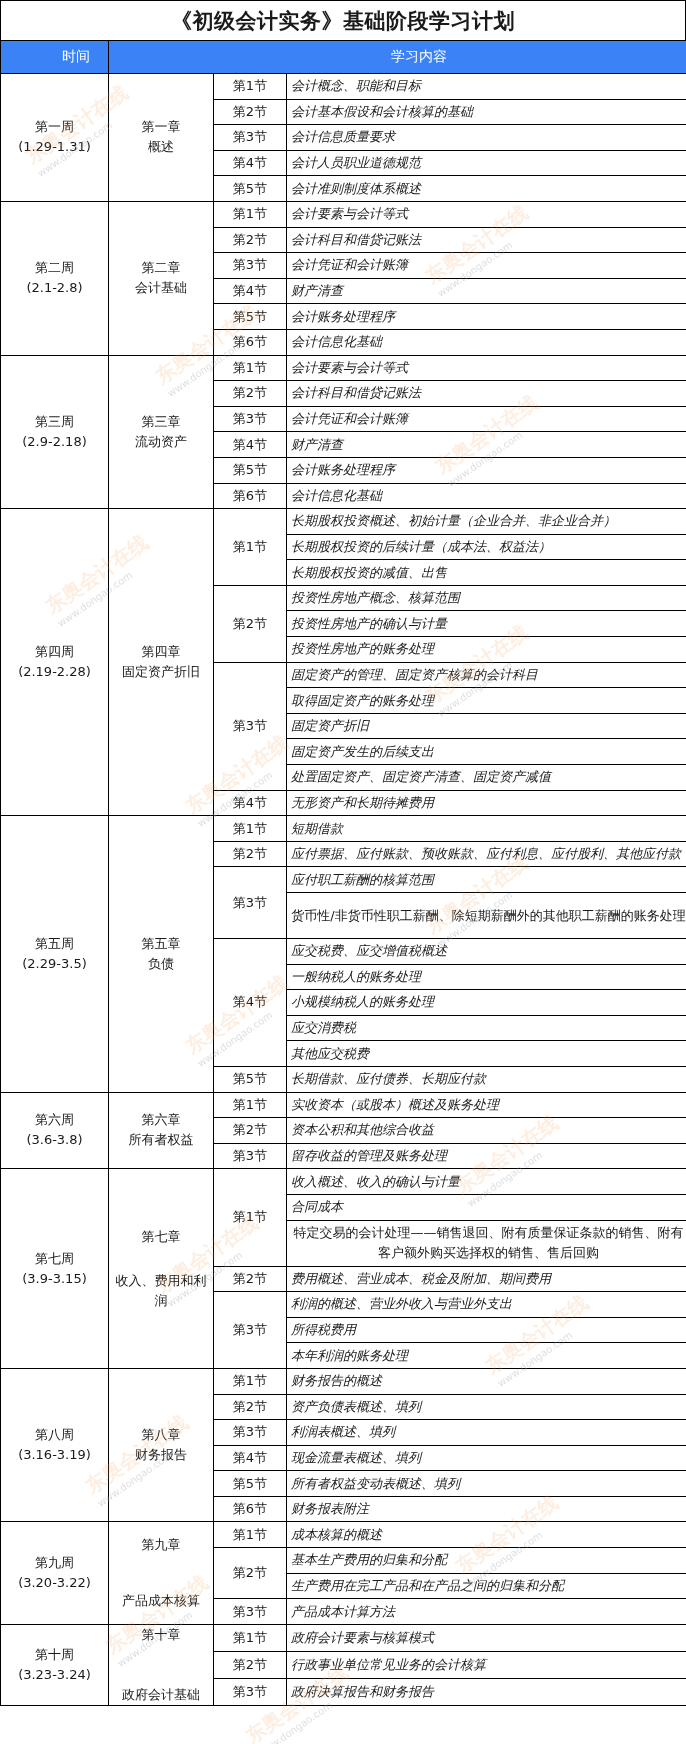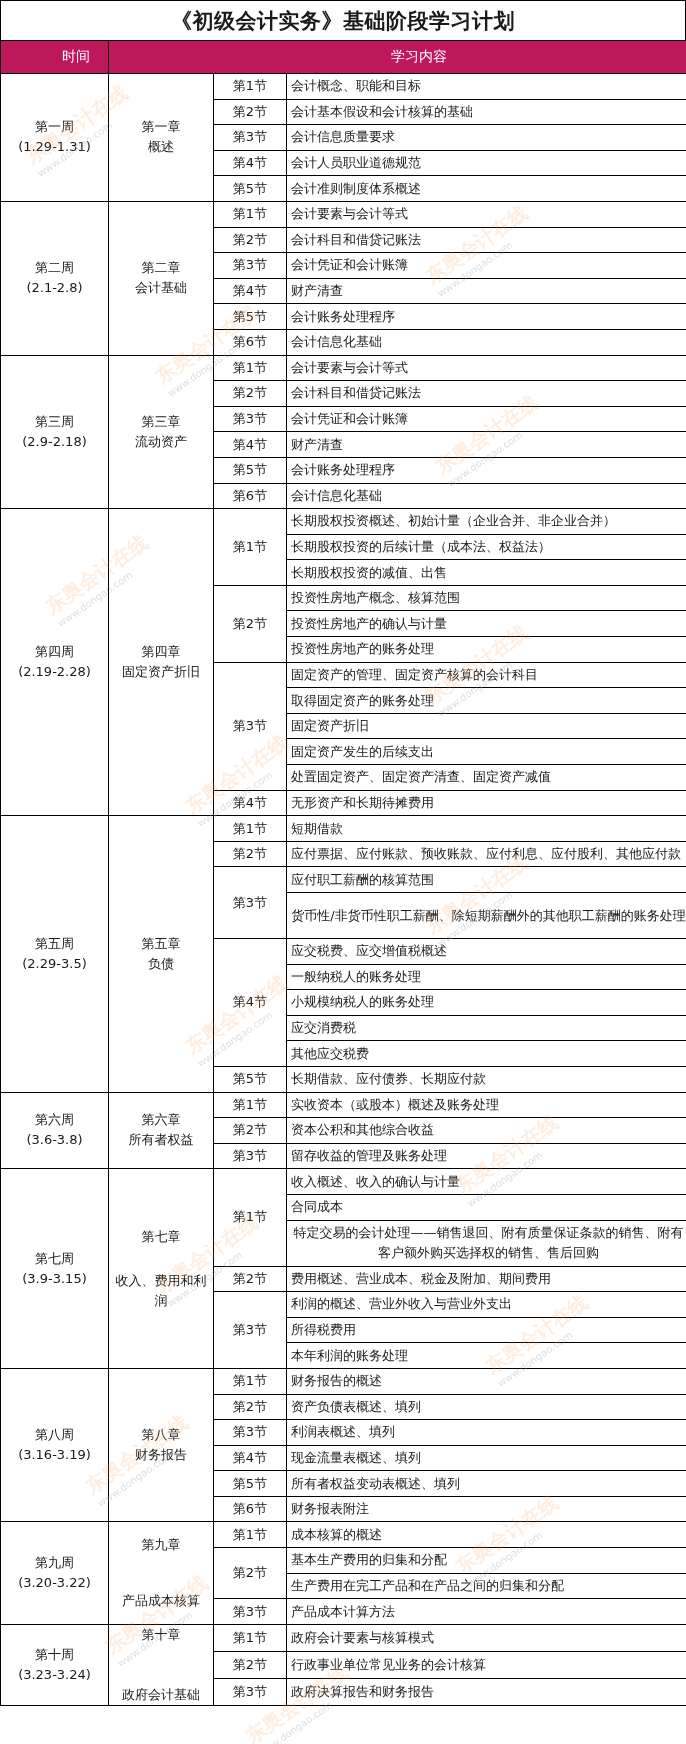--- a/index.html
+++ b/index.html
@@ -1,25 +1,25 @@
 <!DOCTYPE html>
 <html><head>
 <meta charset="utf-8">
 <style>
   html, body { margin:0; padding:0; background:#ffffff; }
   body { width:686px; height:1744px; overflow:hidden; font-family:"DejaVu Sans","Liberation Sans",sans-serif; color:#1a1a1a; }
   .sheet { position:relative; width:686px;border-radius:20px; }
   .title { height:40px; line-height:40px; text-align:center; font-size:21px; font-weight:bold; border:1px solid #000; border-bottom:none; box-sizing:border-box; letter-spacing:0.5px; }
   table { border-collapse:collapse; width:686px; table-layout:fixed; }
   th, td { border:1px solid #000; padding:0; font-size:13px; }
-  th { background:#be185d; color:#ffffff; font-weight:normal; height:32px; font-size:14px;padding-left:43px; }
+  th { background:#3b82f6; color:#ffffff; font-weight:normal; height:32px; font-size:14px;padding-left:43px; }
   td.week, td.chap { text-align:center; vertical-align:middle; line-height:20px; }
   td.sec { text-align:center; vertical-align:middle;margin-top:47px; }
   td.item { text-align:left; padding-left:4px; vertical-align:middle; line-height:20px; }
-  tr.r td.item { height:24.6px; }
+  tr.r td.item { height:24.6px;font-style:italic; }
   tr.r2 td.item { height:45px;text-align:center; }
   .wm { position:absolute; color:rgba(245,160,90,0.18); font-size:20px; font-weight:bold; transform:rotate(-35deg); pointer-events:none; white-space:nowrap; }
   .wm small { display:block; font-size:10px; color:rgba(160,160,160,0.35); font-weight:normal; }
 </style>
 </head>
 <body>
 
 <div class="sheet">
   <div class="title">《初级会计实务》基础阶段学习计划</div>
   <table>

